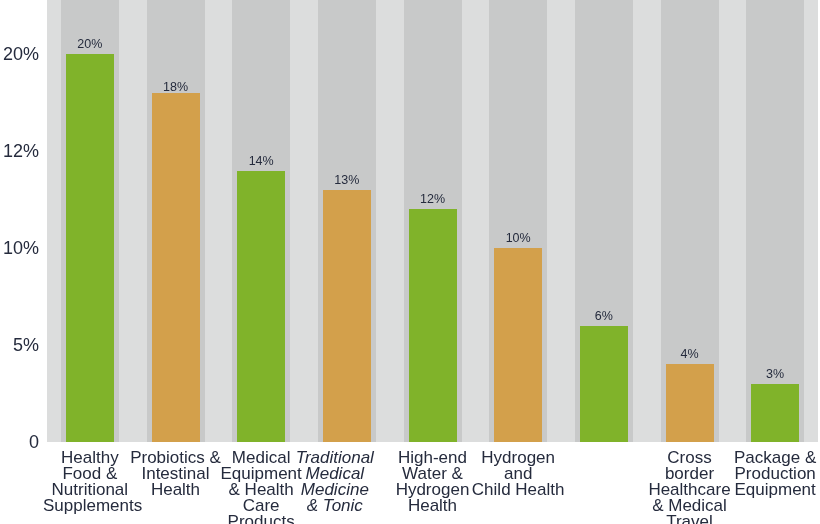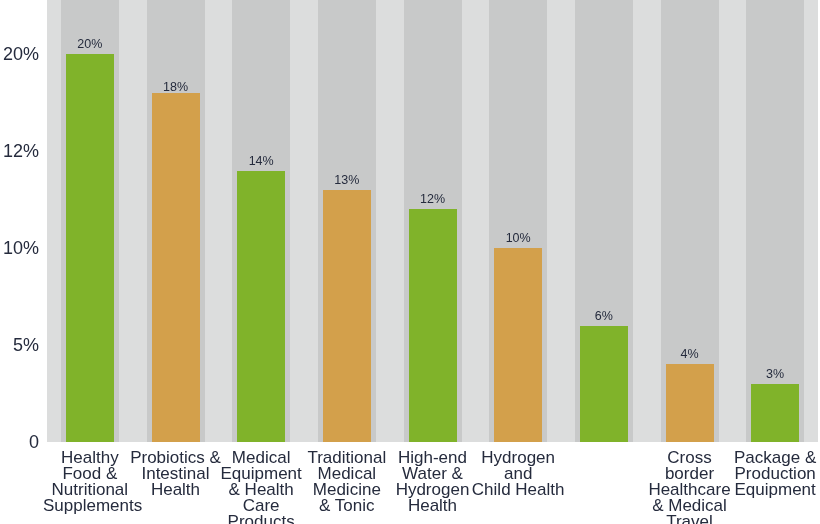--- a/index.html
+++ b/index.html
@@ -144,21 +144,21 @@
         <div>Probiotics &amp;</div>
         <div>Intestinal</div>
         <div>Health</div>
       </div>
       <div class="x-label" style="left: 167.333px; width: 93.6667px;">
         <div>Medical</div>
         <div>Equipment</div>
         <div>&amp; Health Care</div>
         <div>Products</div>
       </div>
-      <div class="x-label" style="left: 253px; width: 93.6667px;">
+      <div class="x-label" style="left: 241px; width: 93.6667px; font-style: italic;">
         <div>Traditional</div>
         <div>Medical</div>
         <div>Medicine</div>
         <div>&amp; Tonic</div>
       </div>
       <div class="x-label" style="left: 338.667px; width: 93.6667px;">
         <div>High-end</div>
         <div>Water &amp;</div>
         <div>Hydrogen</div>
         <div>Health</div>

